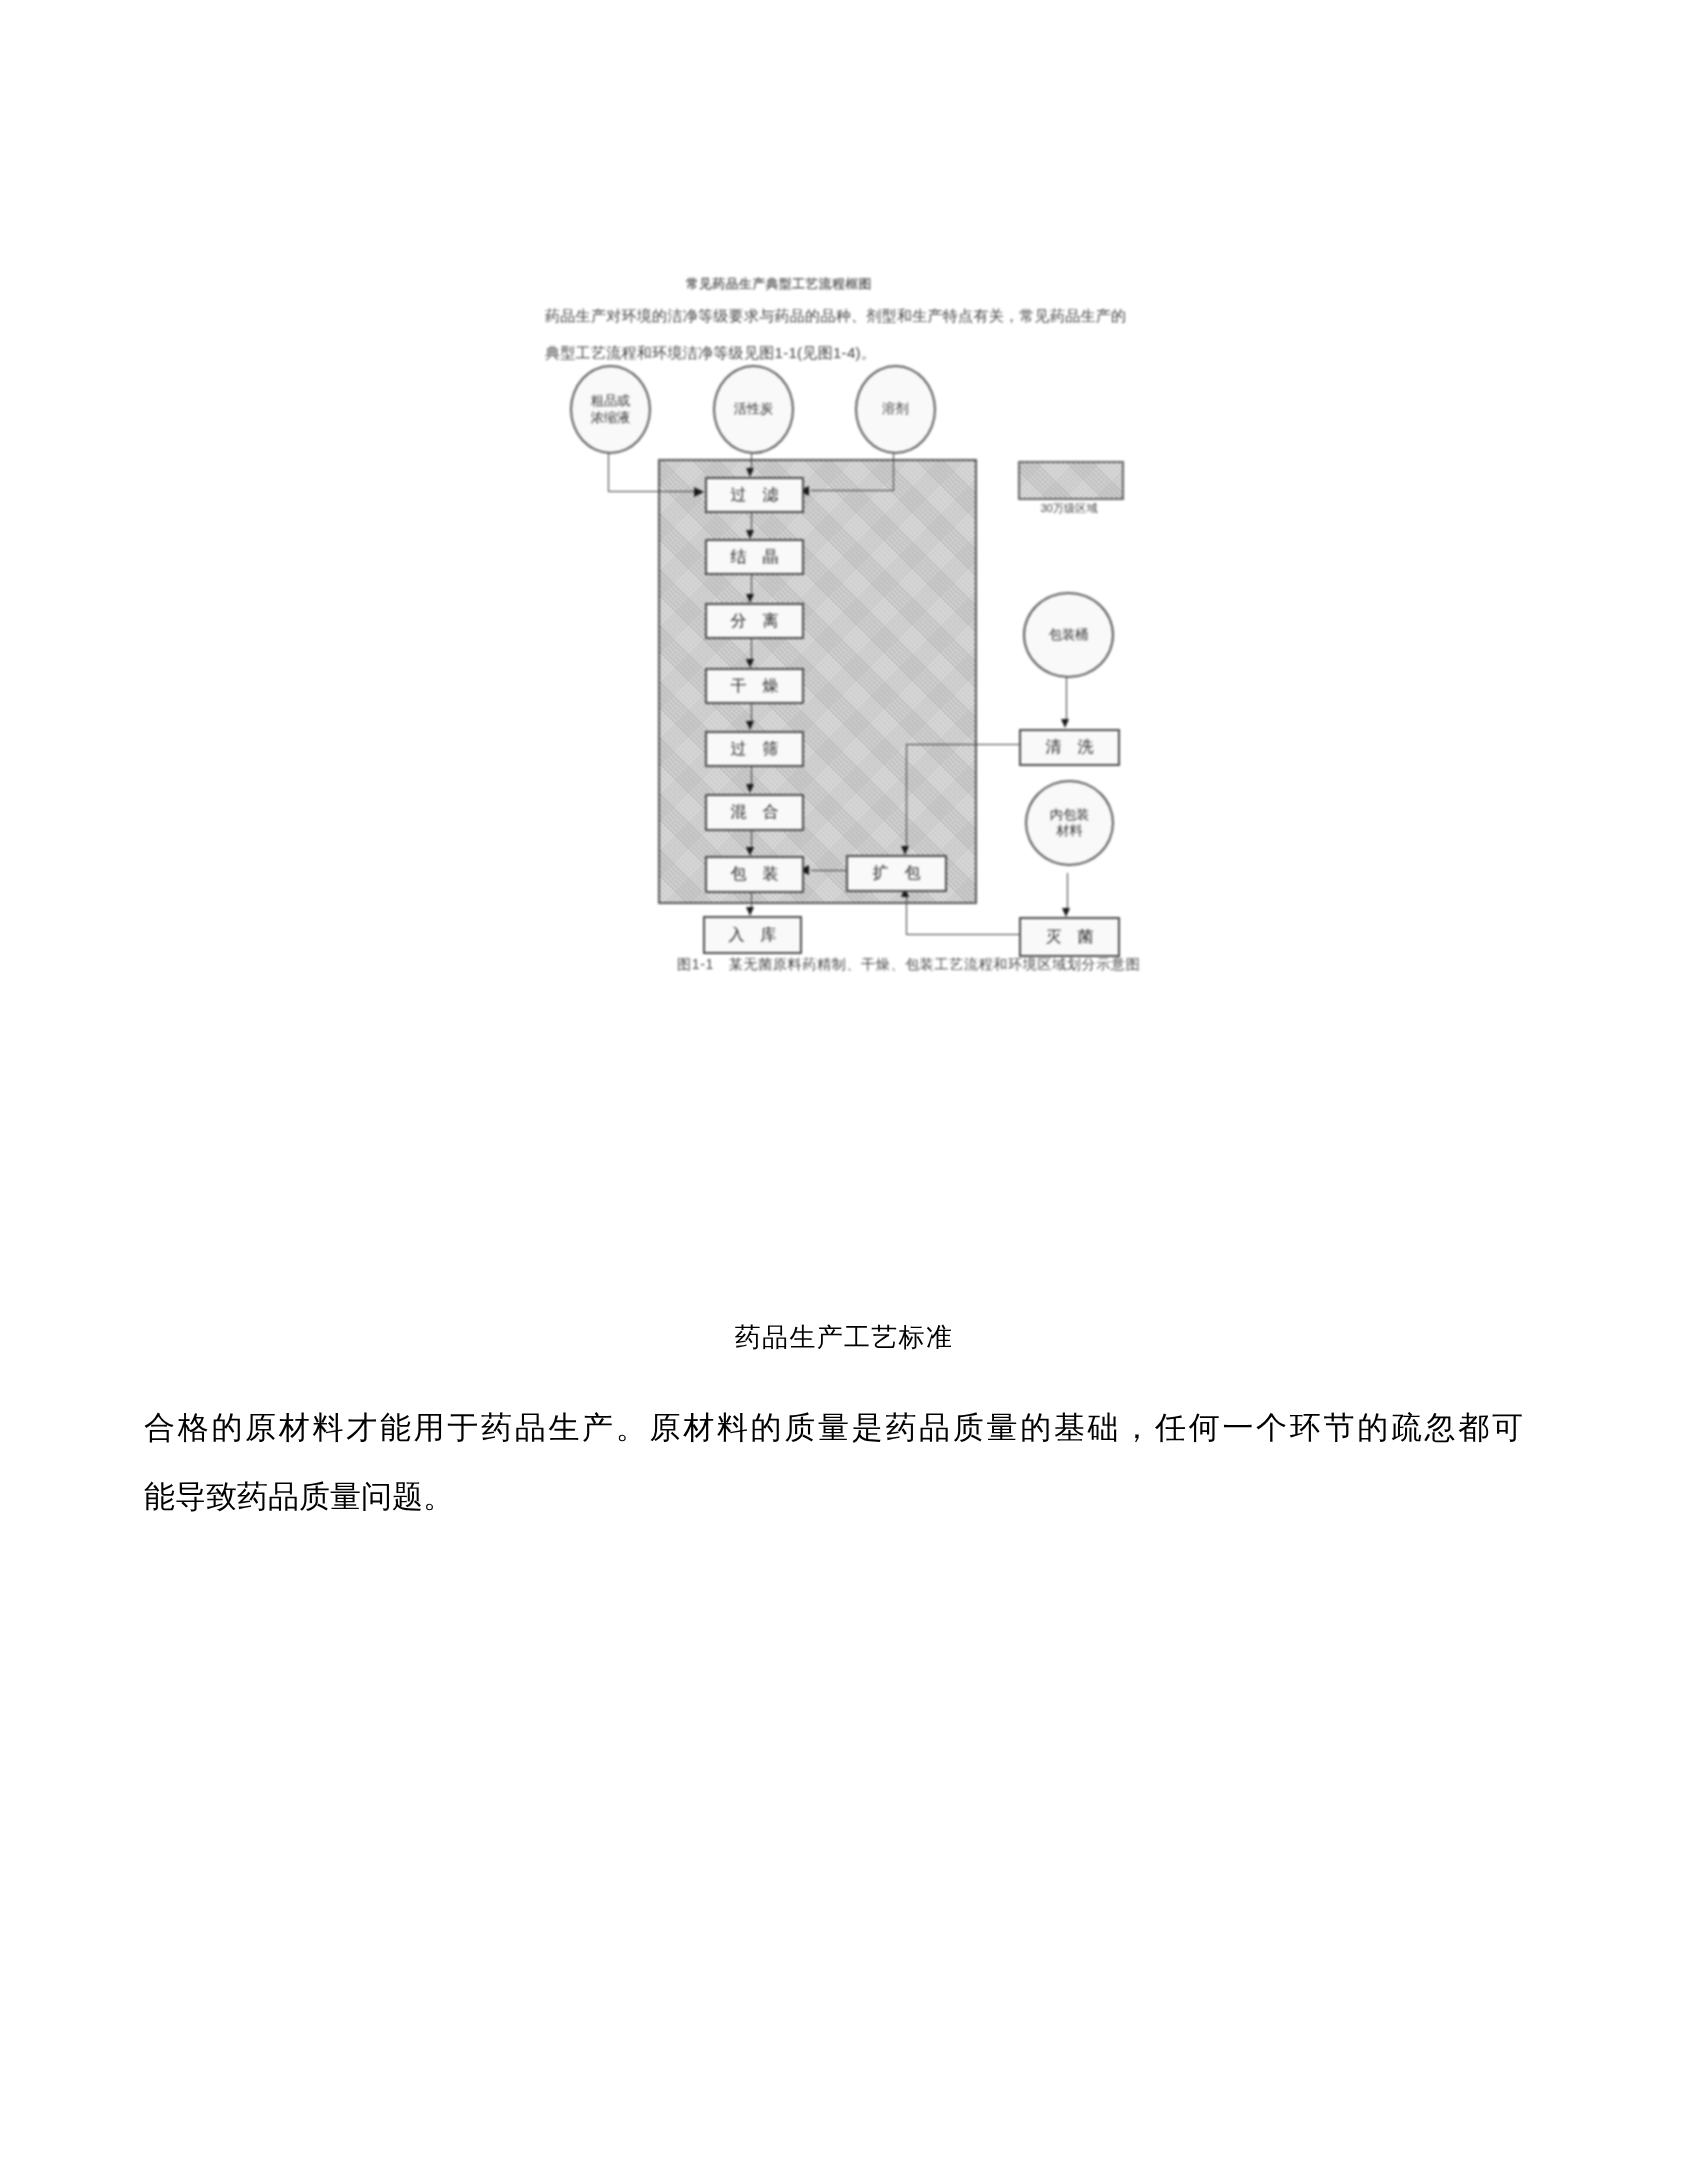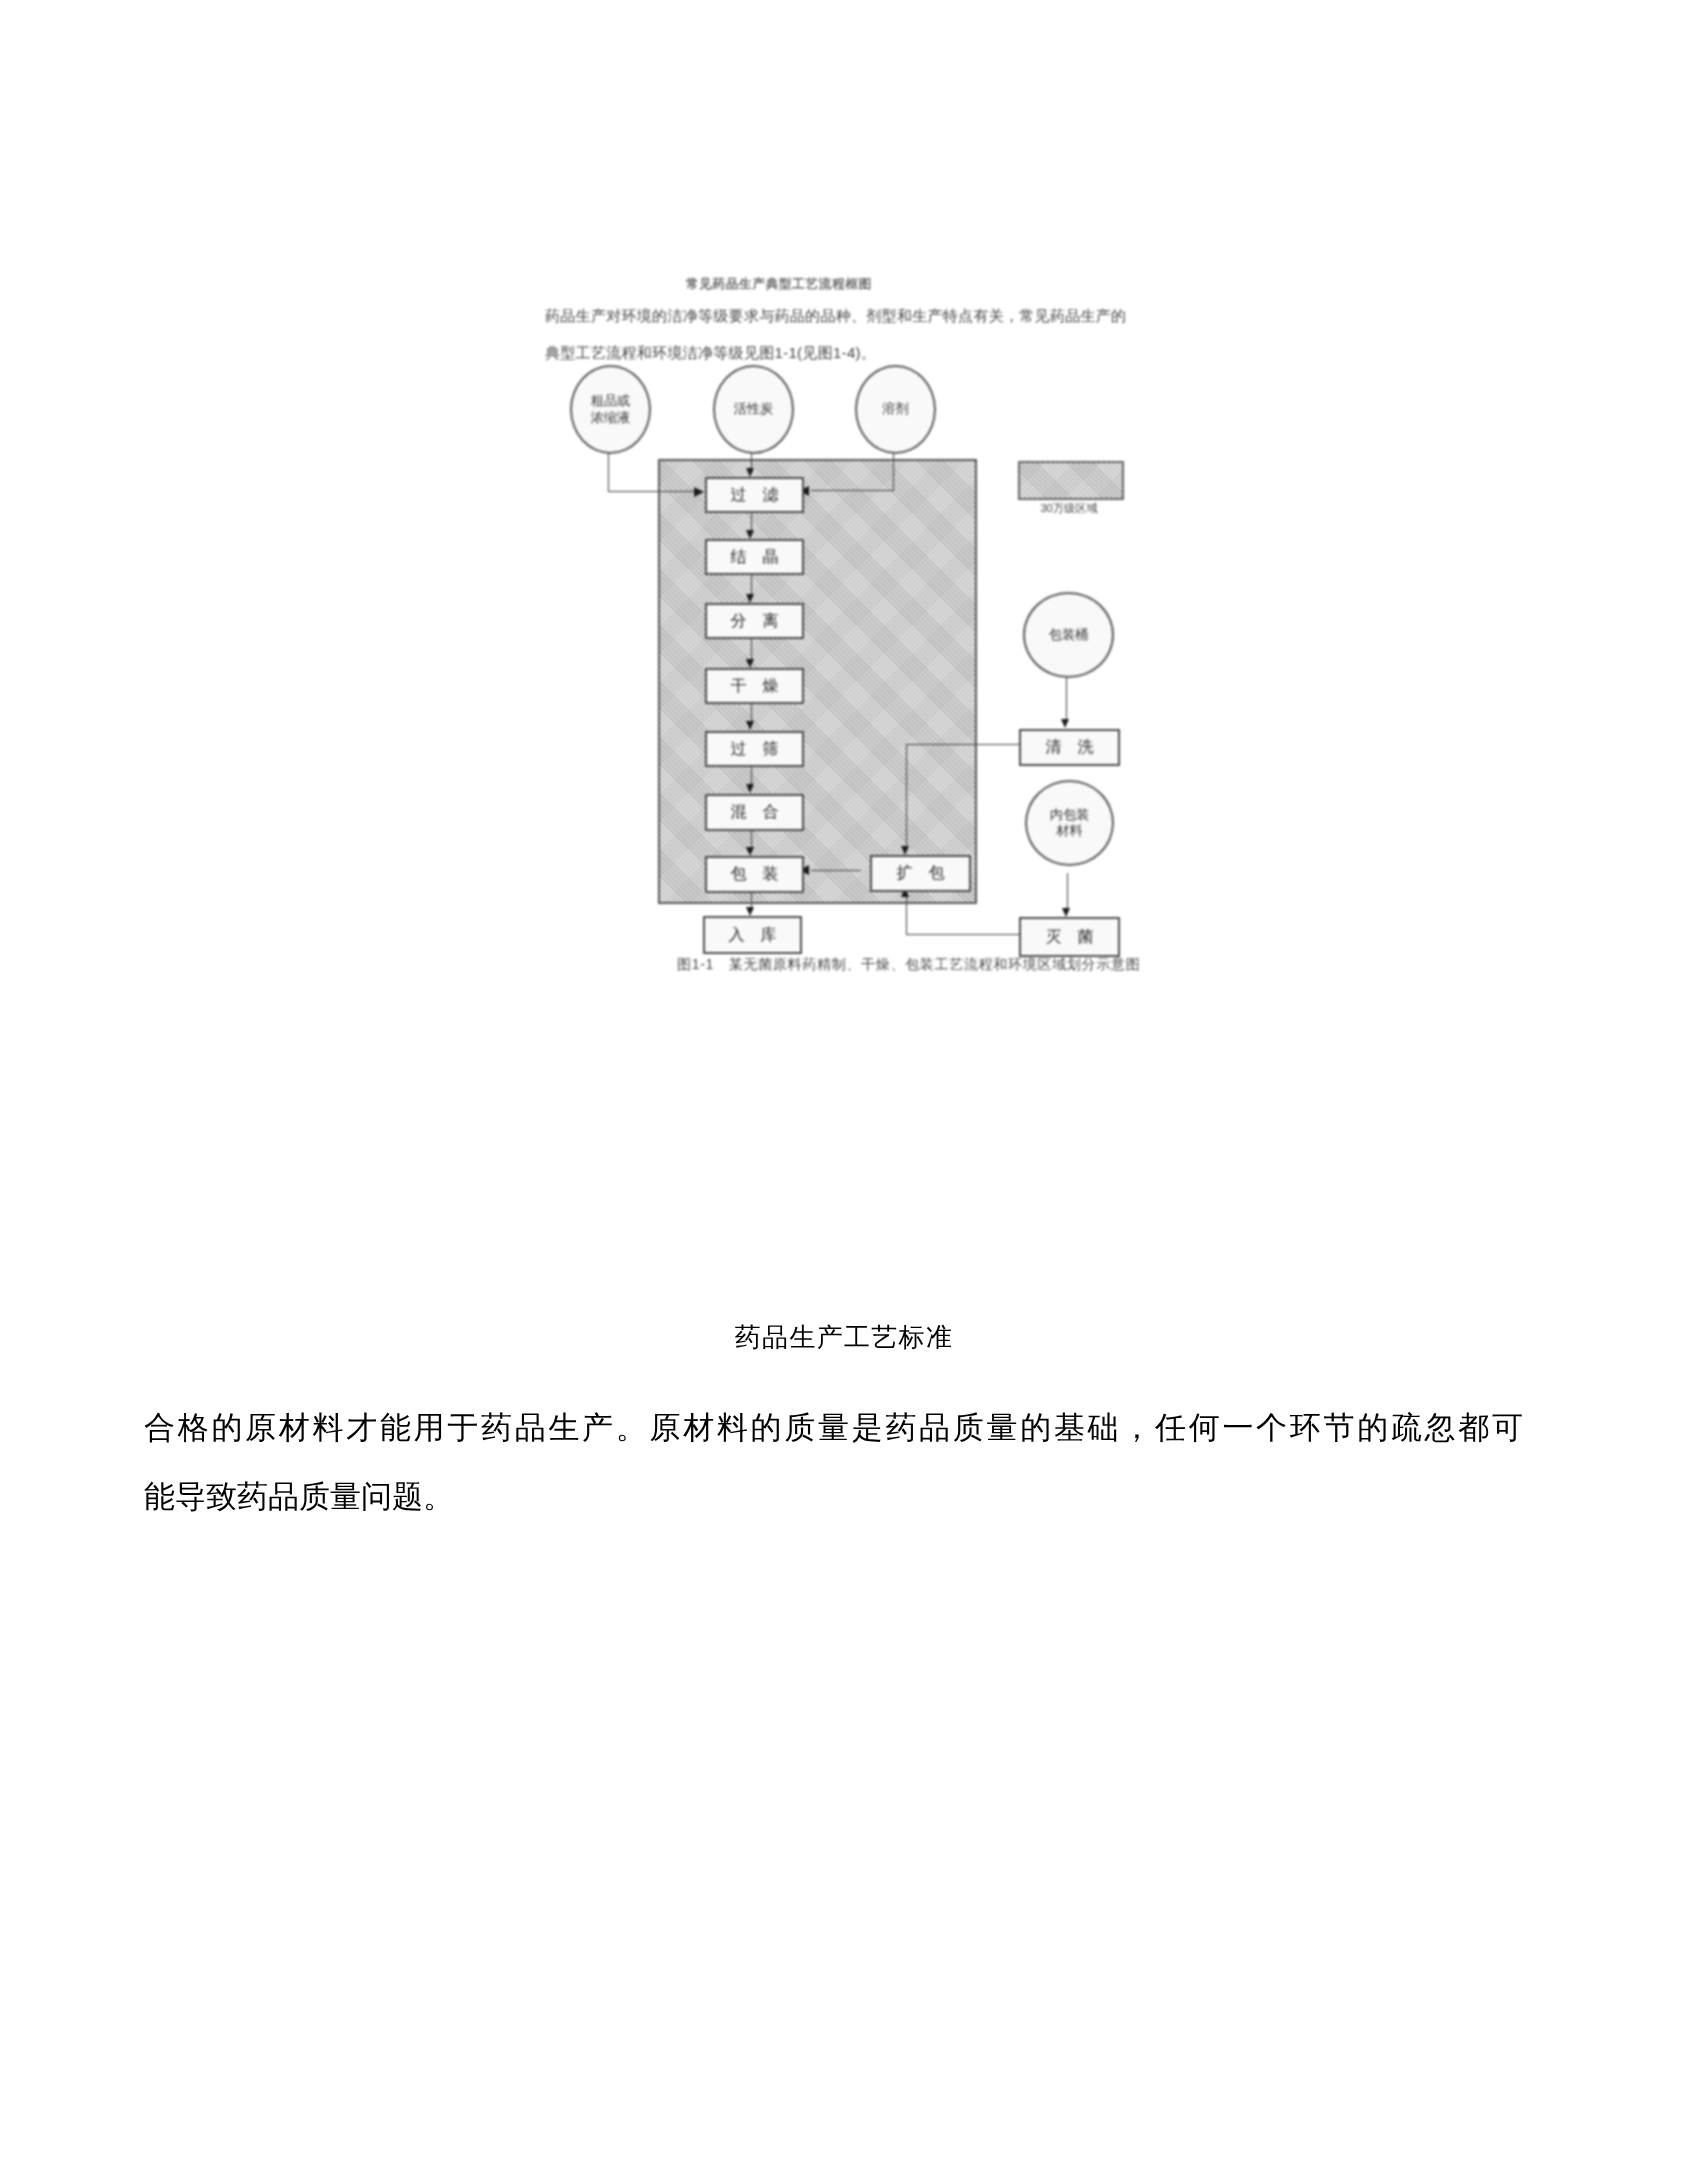--- a/index.html
+++ b/index.html
@@ -83,21 +83,21 @@
 
     <div class="pbox" style="left:255px;top:226px;width:95px;height:32px;">过　滤</div>
     <div class="pbox" style="left:255px;top:288px;width:95px;height:32px;">结　晶</div>
     <div class="pbox" style="left:255px;top:352px;width:95px;height:32px;">分　离</div>
     <div class="pbox" style="left:255px;top:417px;width:95px;height:32px;">干　燥</div>
     <div class="pbox" style="left:255px;top:480px;width:95px;height:32px;">过　筛</div>
     <div class="pbox" style="left:255px;top:543px;width:95px;height:33px;">混　合</div>
     <div class="pbox" style="left:255px;top:605px;width:95px;height:33px;">包　装</div>
     <div class="pbox" style="left:253px;top:665px;width:95px;height:34px;">入　库</div>
 
-    <div class="pbox" style="left:420px;top:604px;width:97px;height:33px;">扩　包</div>
+    <div class="pbox" style="left:396px;top:604px;width:97px;height:33px;">扩　包</div>
     <div class="pbox" style="left:569px;top:478px;width:97px;height:33px;">清　洗</div>
     <div class="pbox" style="left:569px;top:666px;width:97px;height:36px;">灭　菌</div>
 
     <div class="ln" style="left:158px;top:198px;width:1.3px;height:42px;"></div>
     <div class="ln" style="left:158px;top:240px;width:87px;height:1.3px;"></div>
     <div class="arr r" style="left:244px;top:236px;"></div>
 
     <div class="ln" style="left:301px;top:198px;width:1.3px;height:20px;"></div>
     <div class="arr d" style="left:296px;top:217px;"></div>
 

